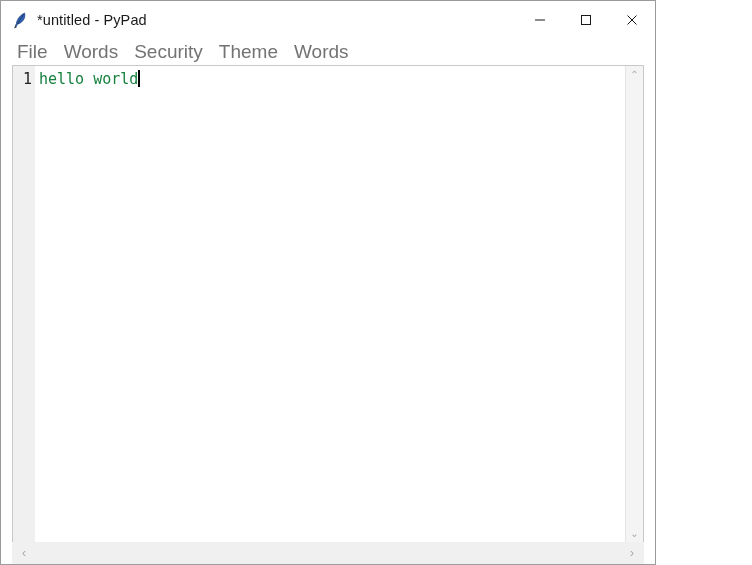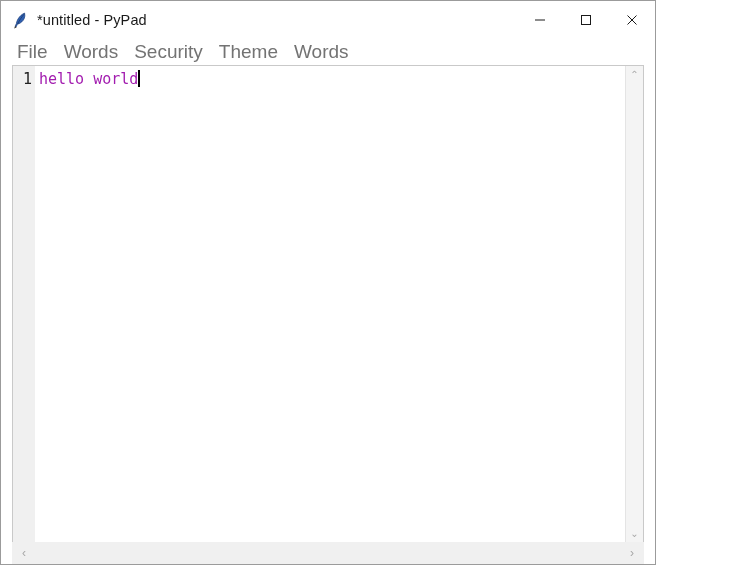--- a/index.html
+++ b/index.html
@@ -125,21 +125,21 @@
     padding-top: 2px;
     padding-left: 4px;
     box-sizing: border-box;
     overflow: hidden;
     position: relative;
   }
   .code-line {
     font-family: "DejaVu Sans Mono", "Liberation Mono", monospace;
     font-size: 15px;
     line-height: 22px;
-    color: #a21caf;
+    color: #15803d;
     white-space: pre;
     display: inline-block;
   }
   .caret {
     display: inline-block;
     width: 2px;
     height: 17px;
     background: #000000;
     vertical-align: -3px;
     margin-left: 0px;

